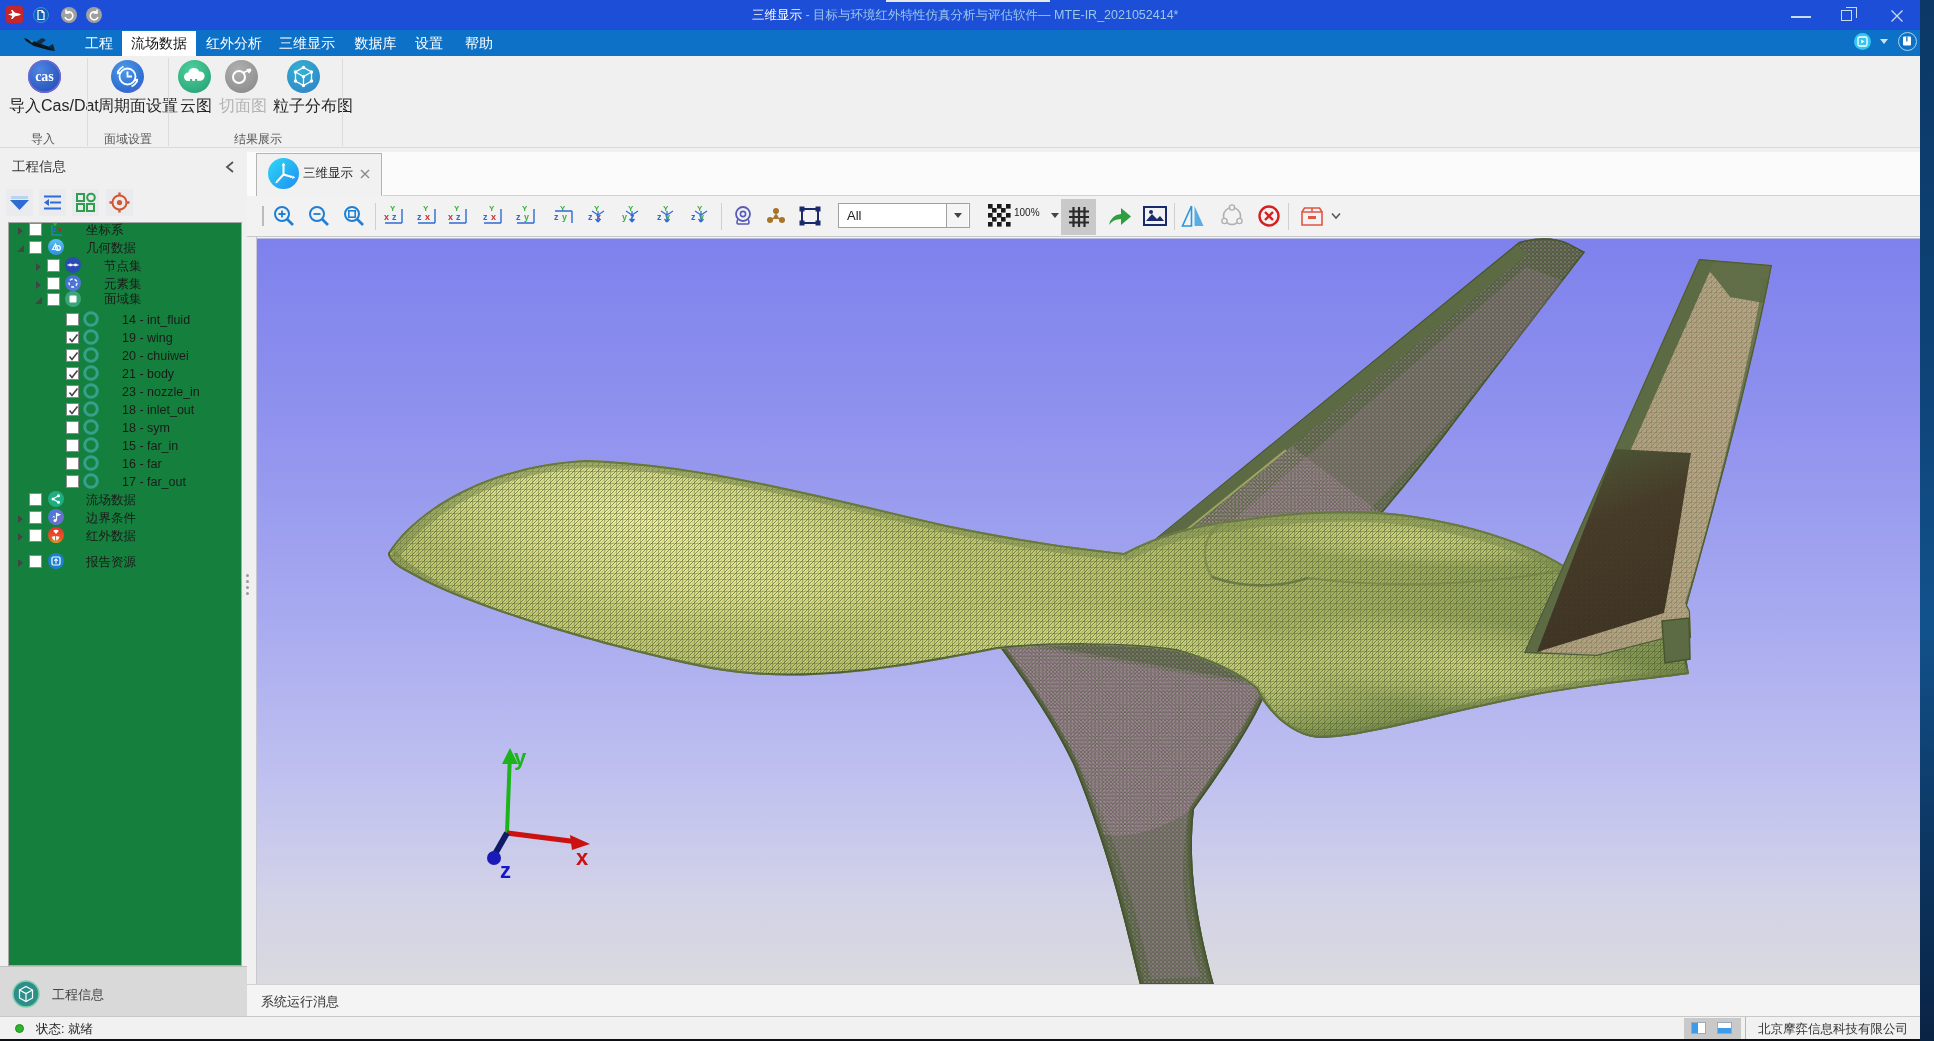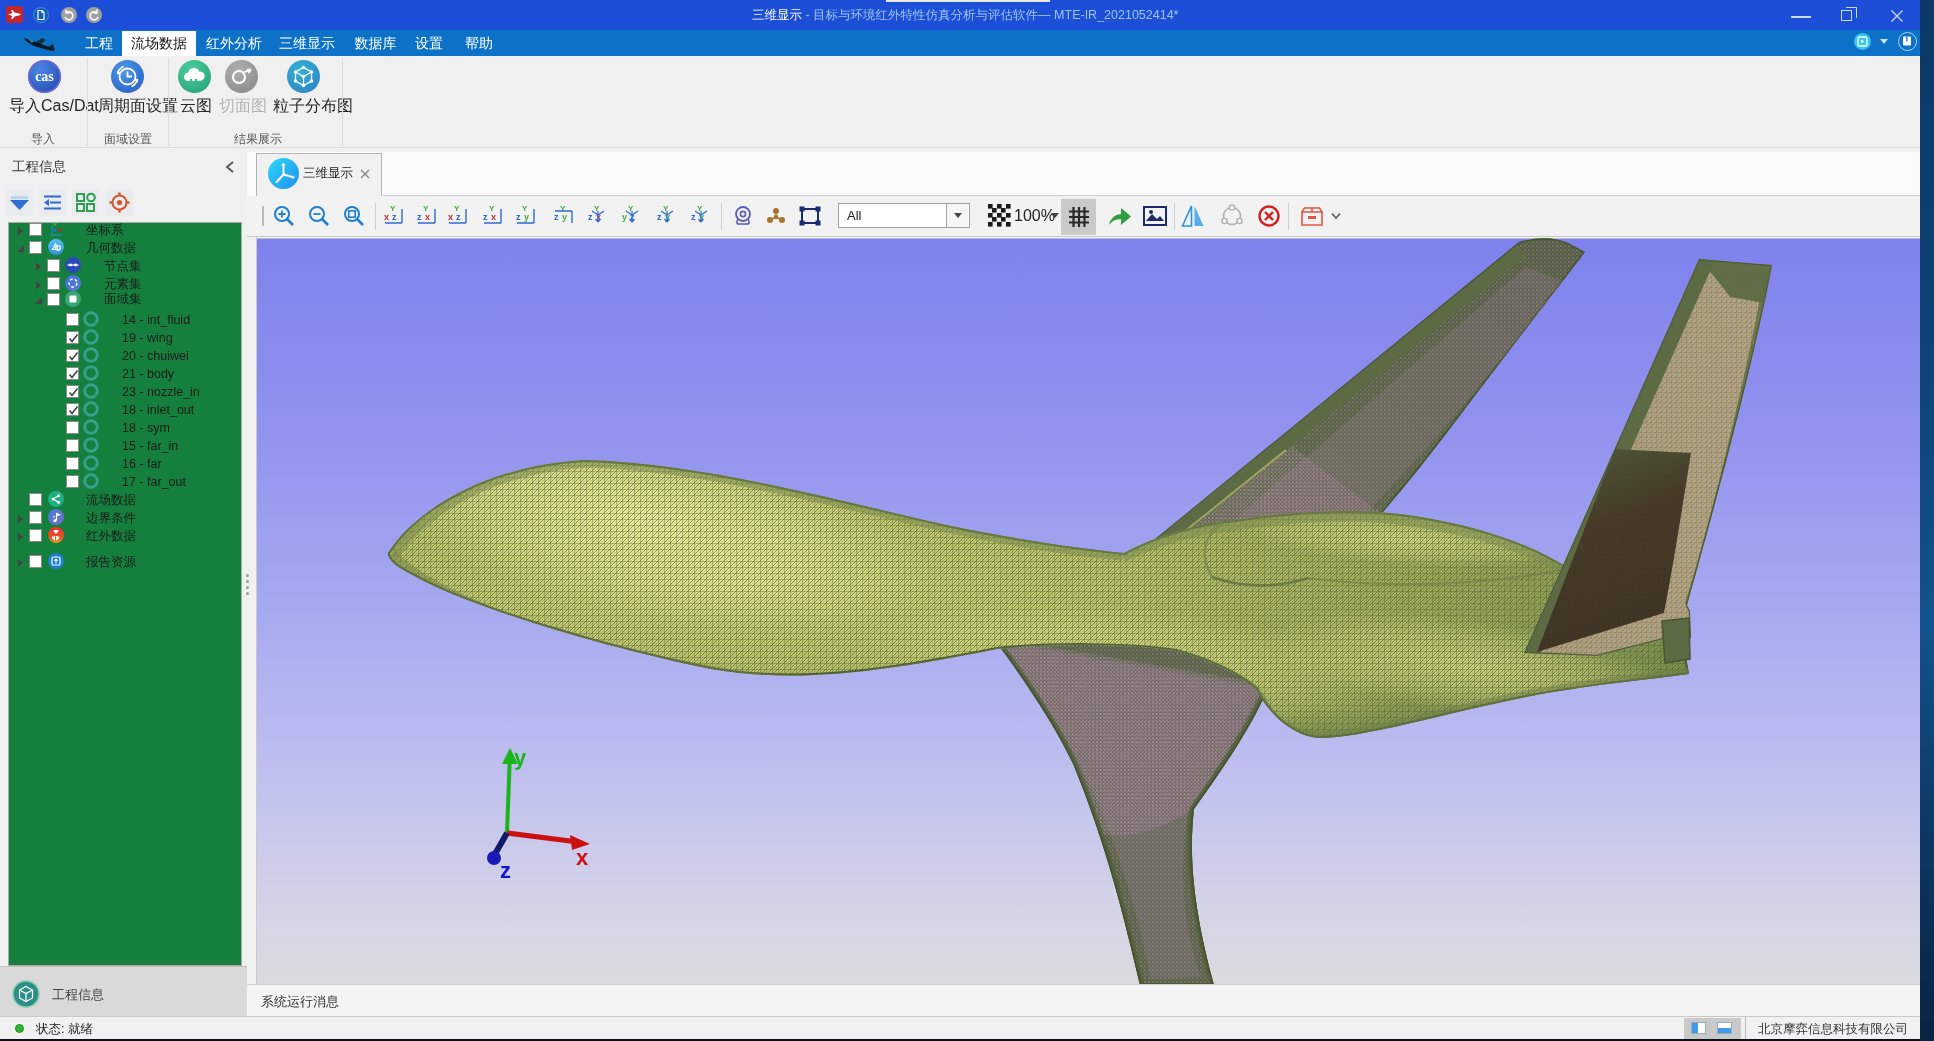--- a/index.html
+++ b/index.html
@@ -539,21 +539,21 @@
       <rect x="13" y="4" width="4.6" height="4.6" fill="#1a1a1a"></rect>
       <rect x="0" y="9" width="4.6" height="4.6" fill="#1a1a1a"></rect>
       <rect x="9" y="9" width="4.6" height="4.6" fill="#1a1a1a"></rect>
       <rect x="18" y="9" width="4.6" height="4.6" fill="#1a1a1a"></rect>
       <rect x="4" y="13" width="4.6" height="4.6" fill="#1a1a1a"></rect>
       <rect x="13" y="13" width="4.6" height="4.6" fill="#1a1a1a"></rect>
       <rect x="0" y="18" width="4.6" height="4.6" fill="#1a1a1a"></rect>
       <rect x="9" y="18" width="4.6" height="4.6" fill="#1a1a1a"></rect>
       <rect x="18" y="18" width="4.6" height="4.6" fill="#1a1a1a"></rect>
     </svg>
-<div class="abs" style="left:767px;top:11px;font-size:16px;color:#222;">100%</div>
+<div class="abs" style="left:767px;top:11px;font-size:10px;color:#222;">100%</div>
 <div class="abs" style="left:804px;top:17px;width:0;height:0;border-left:4px solid transparent;border-right:4px solid transparent;border-top:5px solid #444;"></div>
 <div class="abs" style="left:814px;top:3px;width:35px;height:36px;background:#c9c9c9;"><svg style="margin:7px 0 0 7px;" width="22" height="22" viewBox="0 0 22 22">
         <g stroke="#2a2a2a" stroke-width="2.2">
           <path d="M5.5 1 V21 M11 1 V21 M16.5 1 V21 M1 5.5 H21 M1 11 H21 M1 16.5 H21"></path>
         </g>
       </svg></div>
 <svg class="abs" style="left:859px;top:7px;" width="28" height="26" viewBox="0 0 28 26">
       <path d="M3 22 q2 -10 12 -11 V5 l10 8.5 L15 22 v-6 q-8 0 -12 6 Z" fill="#2e9e40"></path>
     </svg>
 <svg class="abs" style="left:895px;top:8px;" width="26" height="24" viewBox="0 0 26 24">

